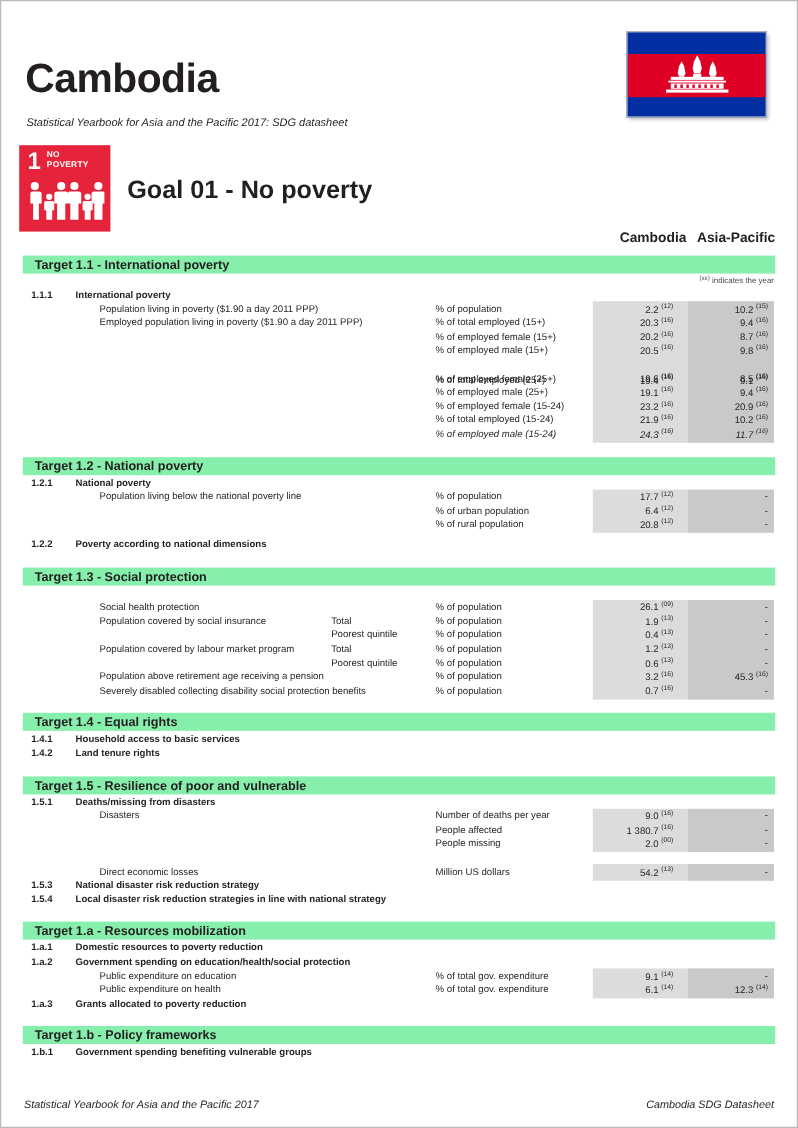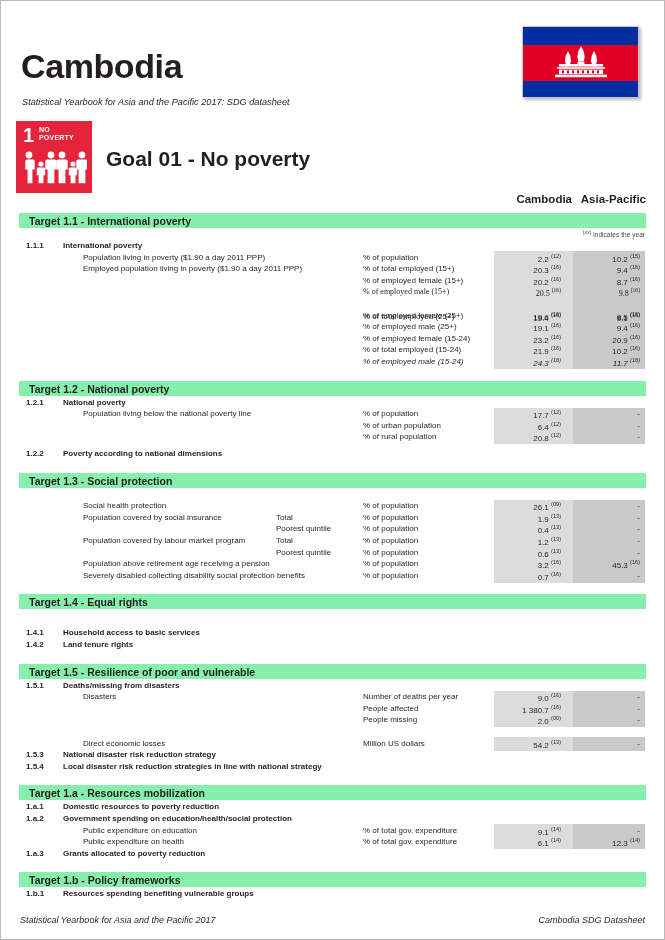--- a/index.html
+++ b/index.html
@@ -223,21 +223,21 @@
             <div class="sub-name">Employed population living in poverty ($1.90 a day 2011 PPP)</div>
             <div class="unit">% of total employed (15+)</div>
             <div class="v-cam"><span>20.3</span> <sup>(16)</sup></div>
             <div class="v-ap"><span>9.4</span> <sup>(16)</sup></div>
           </div>
           <div style="position: absolute; left: 0px; right: 0px; top: 47.8px; height: 11.6px;">
             <div class="unit">% of employed female (15+)</div>
             <div class="v-cam"><span>20.2</span> <sup>(16)</sup></div>
             <div class="v-ap"><span>8.7</span> <sup>(16)</sup></div>
           </div>
-          <div style="position: absolute; left: 0px; right: 13px; top: 59.4px; height: 11.6px; font-family: Liberation Serif, serif;">
+          <div style="position: absolute; left: 0px; right: 13px; top: 59.4px; height: 11.6px;">
             <div class="unit">% of employed male (15+)</div>
             <div class="v-cam"><span>20.5</span> <sup>(16)</sup></div>
             <div class="v-ap"><span>9.8</span> <sup>(16)</sup></div>
           </div>
           <div style="position: absolute; left: 0px; right: 0px; top: 60px; height: 11.6px; margin-top: 24px;">
             <div class="unit">% of total employed (25+)</div>
             <div class="v-cam"><span>19.4</span> <sup>(16)</sup></div>
             <div class="v-ap"><span>9.1</span> <sup>(16)</sup></div>
           </div>
           <div style="position: absolute; left: 0px; right: 0px; top: 82.6px; height: 11.6px;">
@@ -345,21 +345,21 @@
           <div style="position: absolute; left: 0px; right: 0px; top: 83.2px; height: 11.6px;">
             <div class="sub-name">Severely disabled collecting disability social protection benefits</div>
             <div class="unit">% of population</div>
             <div class="v-cam"><span>0.7</span> <sup>(16)</sup></div>
             <div class="v-ap"><span>-</span></div>
           </div>
         </div>
       </div>
       <div class="section" style="margin-top: 9px;">
         <div class="target-bar">Target 1.4 - Equal rights</div>
-        <div class="rows" style="height: 28.2px; margin-top: 17px;">
+        <div class="rows" style="height: 28.2px;">
           <div style="position: absolute; left: 0px; right: 0px; top: 2px; height: 11.6px;">
             <div class="ind-code">1.4.1</div>
             <div class="ind-name">Household access to basic services</div>
           </div>
           <div style="position: absolute; left: 0px; right: 0px; top: 13.6px; height: 11.6px;">
             <div class="ind-code">1.4.2</div>
             <div class="ind-name">Land tenure rights</div>
           </div>
         </div>
       </div>
@@ -435,21 +435,21 @@
             <div class="ind-code">1.a.3</div>
             <div class="ind-name">Grants allocated to poverty reduction</div>
           </div>
         </div>
       </div>
       <div class="section" style="margin-top: 9px;">
         <div class="target-bar">Target 1.b - Policy frameworks</div>
         <div class="rows" style="height: 16.6px;">
           <div style="position: absolute; left: 0px; right: 0px; top: 2px; height: 11.6px;">
             <div class="ind-code">1.b.1</div>
-            <div class="ind-name">Resources spending benefiting vulnerable groups</div>
+            <div class="ind-name">Government spending benefiting vulnerable groups</div>
           </div>
         </div>
       </div>
     </div>
 
   <div class="footer">
     <span class="left">Statistical Yearbook for Asia and the Pacific 2017</span>
     <span class="right">Cambodia SDG Datasheet</span>
   </div>
 

